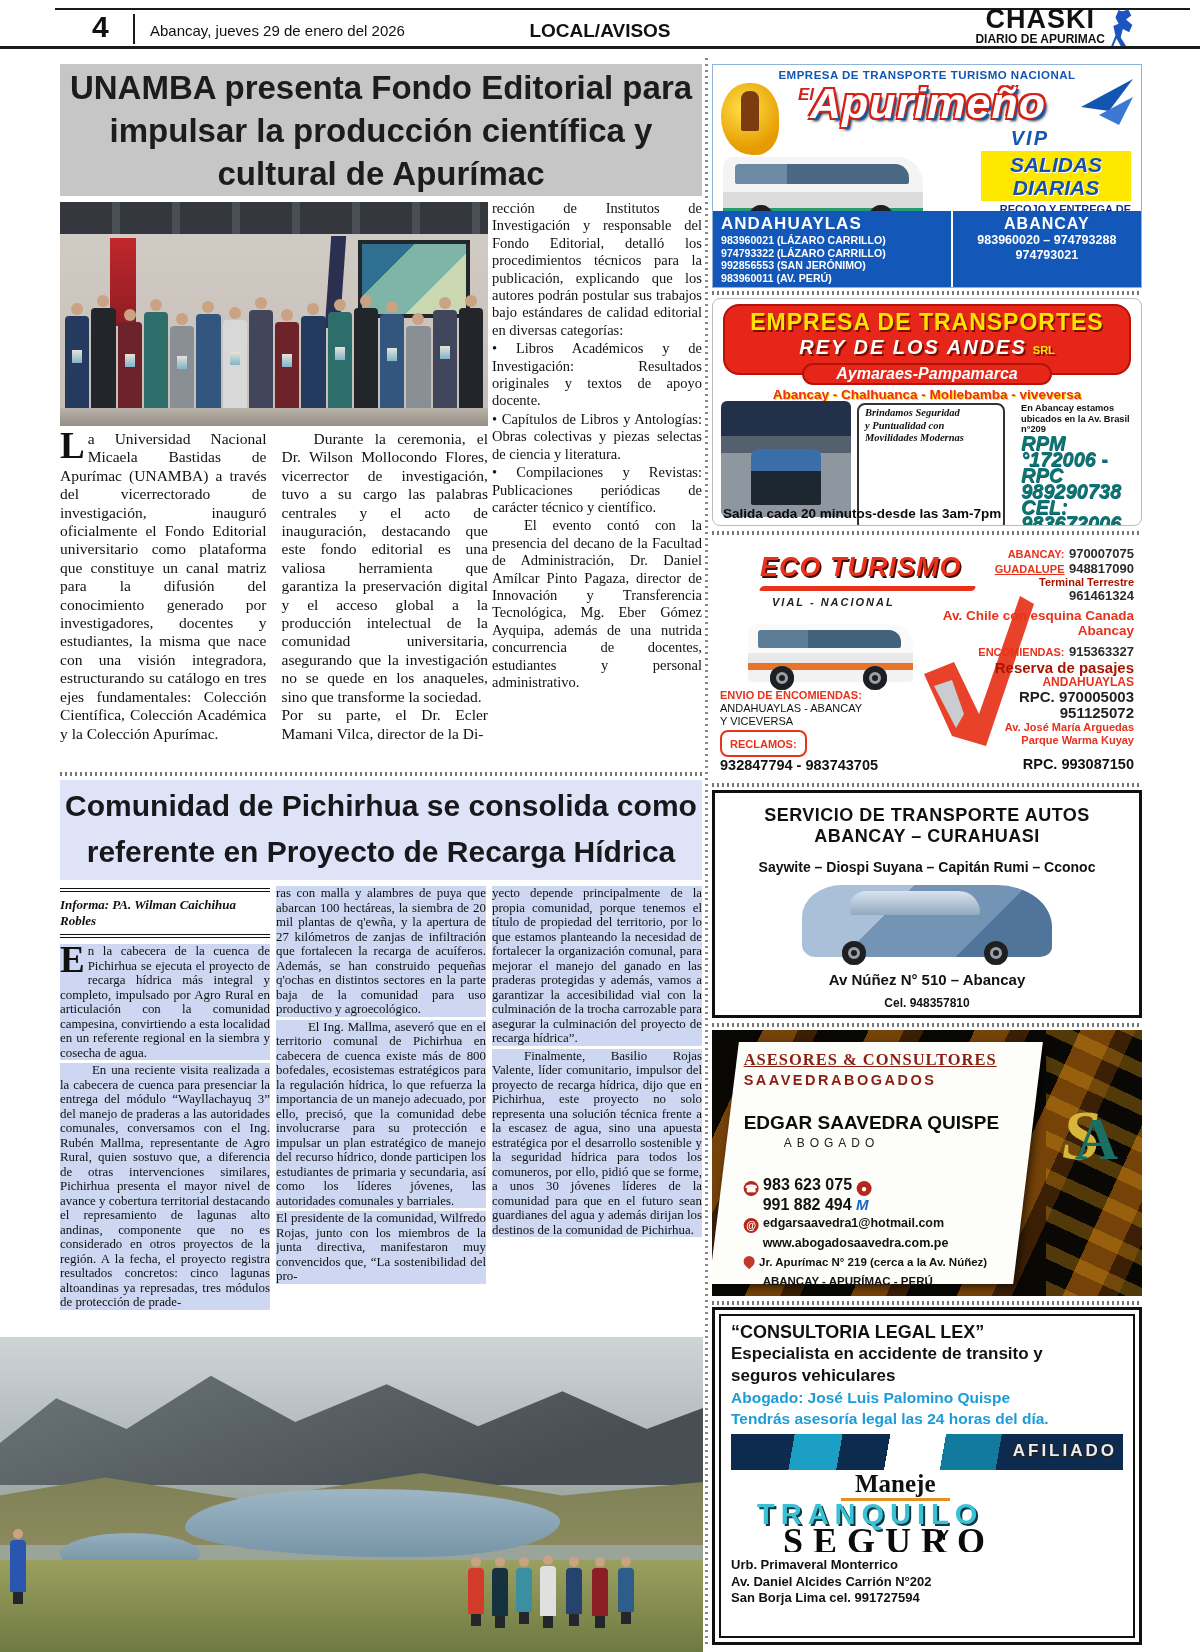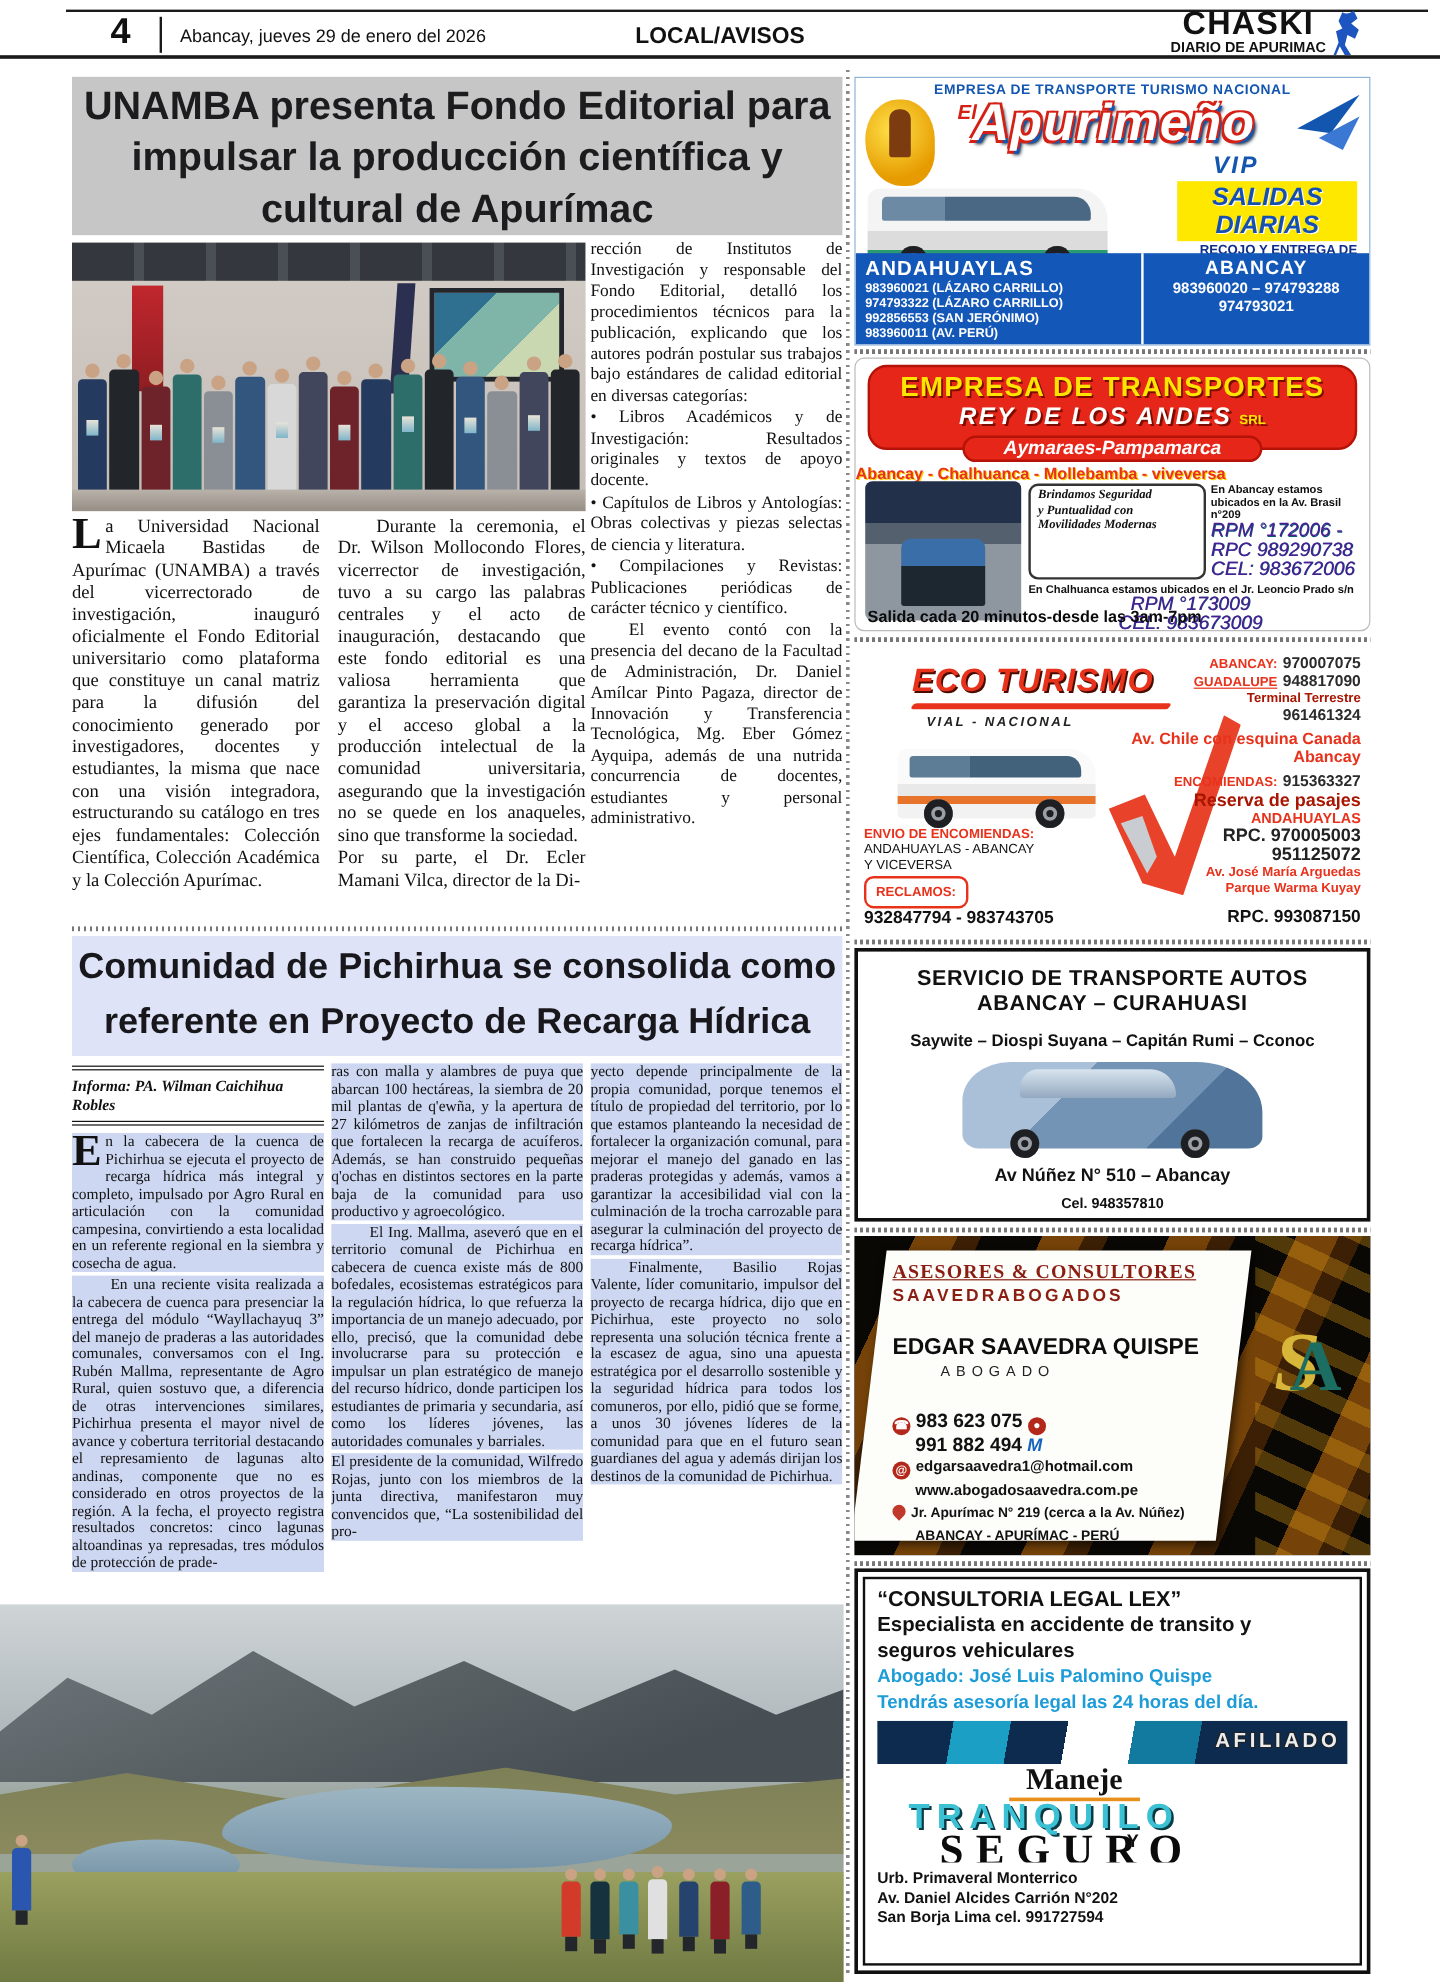--- a/index.html
+++ b/index.html
@@ -128,33 +128,33 @@
 
 .ad2{top:298px;height:228px;border:1px solid #bbb;border-radius:8px;font-family:"Liberation Sans",sans-serif}
 .rey-banner{margin:5px 10px 0;background:#e62619;border:2px solid #b51208;border-radius:16px;
   text-align:center;padding:3px 2px 14px}
 .rey-l1{color:#ffe400;font-weight:900;font-size:23px;letter-spacing:1px;text-shadow:1.5px 1.5px 0 #7a0c00}
 .rey-l2{color:#fff;font-weight:900;font-style:italic;font-size:20px;letter-spacing:2px;
   text-shadow:2px 2px 0 #7a0c00}
 .rey-srl{color:#ffe400;font-size:11px;font-weight:900;font-style:normal;letter-spacing:0;margin-left:6px}
 .rey-pill{width:250px;margin:-12px auto 0;background:#e62619;border:2px solid #b51208;border-radius:12px;
   color:#fff;font-weight:900;font-style:italic;font-size:16px;text-align:center;position:relative}
-.rey-route{text-align:left;font-weight:900;font-size:13.5px;color:#e8321c;margin-top:2px;
+.rey-route{text-align:center;font-weight:900;font-size:13.5px;color:#e8321c;margin-top:2px;
   text-shadow:1px 1px 0 #ffd400}
 .rey-photo{position:absolute;left:8px;top:102px;width:130px;height:116px;border-radius:6px;
   background:linear-gradient(#22304a 0 30%,#55606e 30% 45%,#8e96a0 45% 100%)}
 .rey-photo:before{content:"";position:absolute;left:30px;top:48px;width:70px;height:56px;border-radius:8px 8px 2px 2px;
   background:linear-gradient(#3a6ea8 0 40%,#1d2730 40% 100%)}
 .rey-right{position:absolute;left:144px;top:104px;right:10px}
 .rey-row{display:flex}
 .rey-motto{width:148px;border:2px solid #333;border-radius:8px;padding:2px 6px;
   font-family:"Liberation Serif",serif;font-style:italic;font-weight:bold;font-size:10.5px;line-height:12.5px}
-.rey-rt{flex:1;padding-left:4px}
+.rey-rt{flex:1;padding-left:16px}
 .rey-loc{font-size:9.3px;font-weight:bold;color:#111;line-height:10.5px}
-.rey-cyan{color:#4c1d95;font-weight:400;font-style:italic;font-size:16px;line-height:16px;
+.rey-cyan{color:#0f766e;font-weight:700;font-style:italic;font-size:20px;line-height:16px;
   text-shadow:.5px .5px 0 #0a5a78}
 .rey-right .loc2{font-size:9.3px;font-weight:bold;margin-top:3px}
 .rey-right .r2{text-align:center;padding-right:4px}
 .rey-salida{position:absolute;left:10px;bottom:4px;font-weight:900;font-size:13.5px;color:#0a0a0a}
 
 
 .ad3{top:538px;height:240px;font-family:"Liberation Sans",sans-serif}
 .eco-brand{position:absolute;left:48px;top:14px;font-size:27px;font-weight:900;font-style:italic;
   color:#e8321c;letter-spacing:1px;text-shadow:1.5px 1.5px 0 #4a0c00}
 .eco-under{position:absolute;left:48px;top:48px;width:215px;height:5px;background:#e8321c;border-radius:3px;

